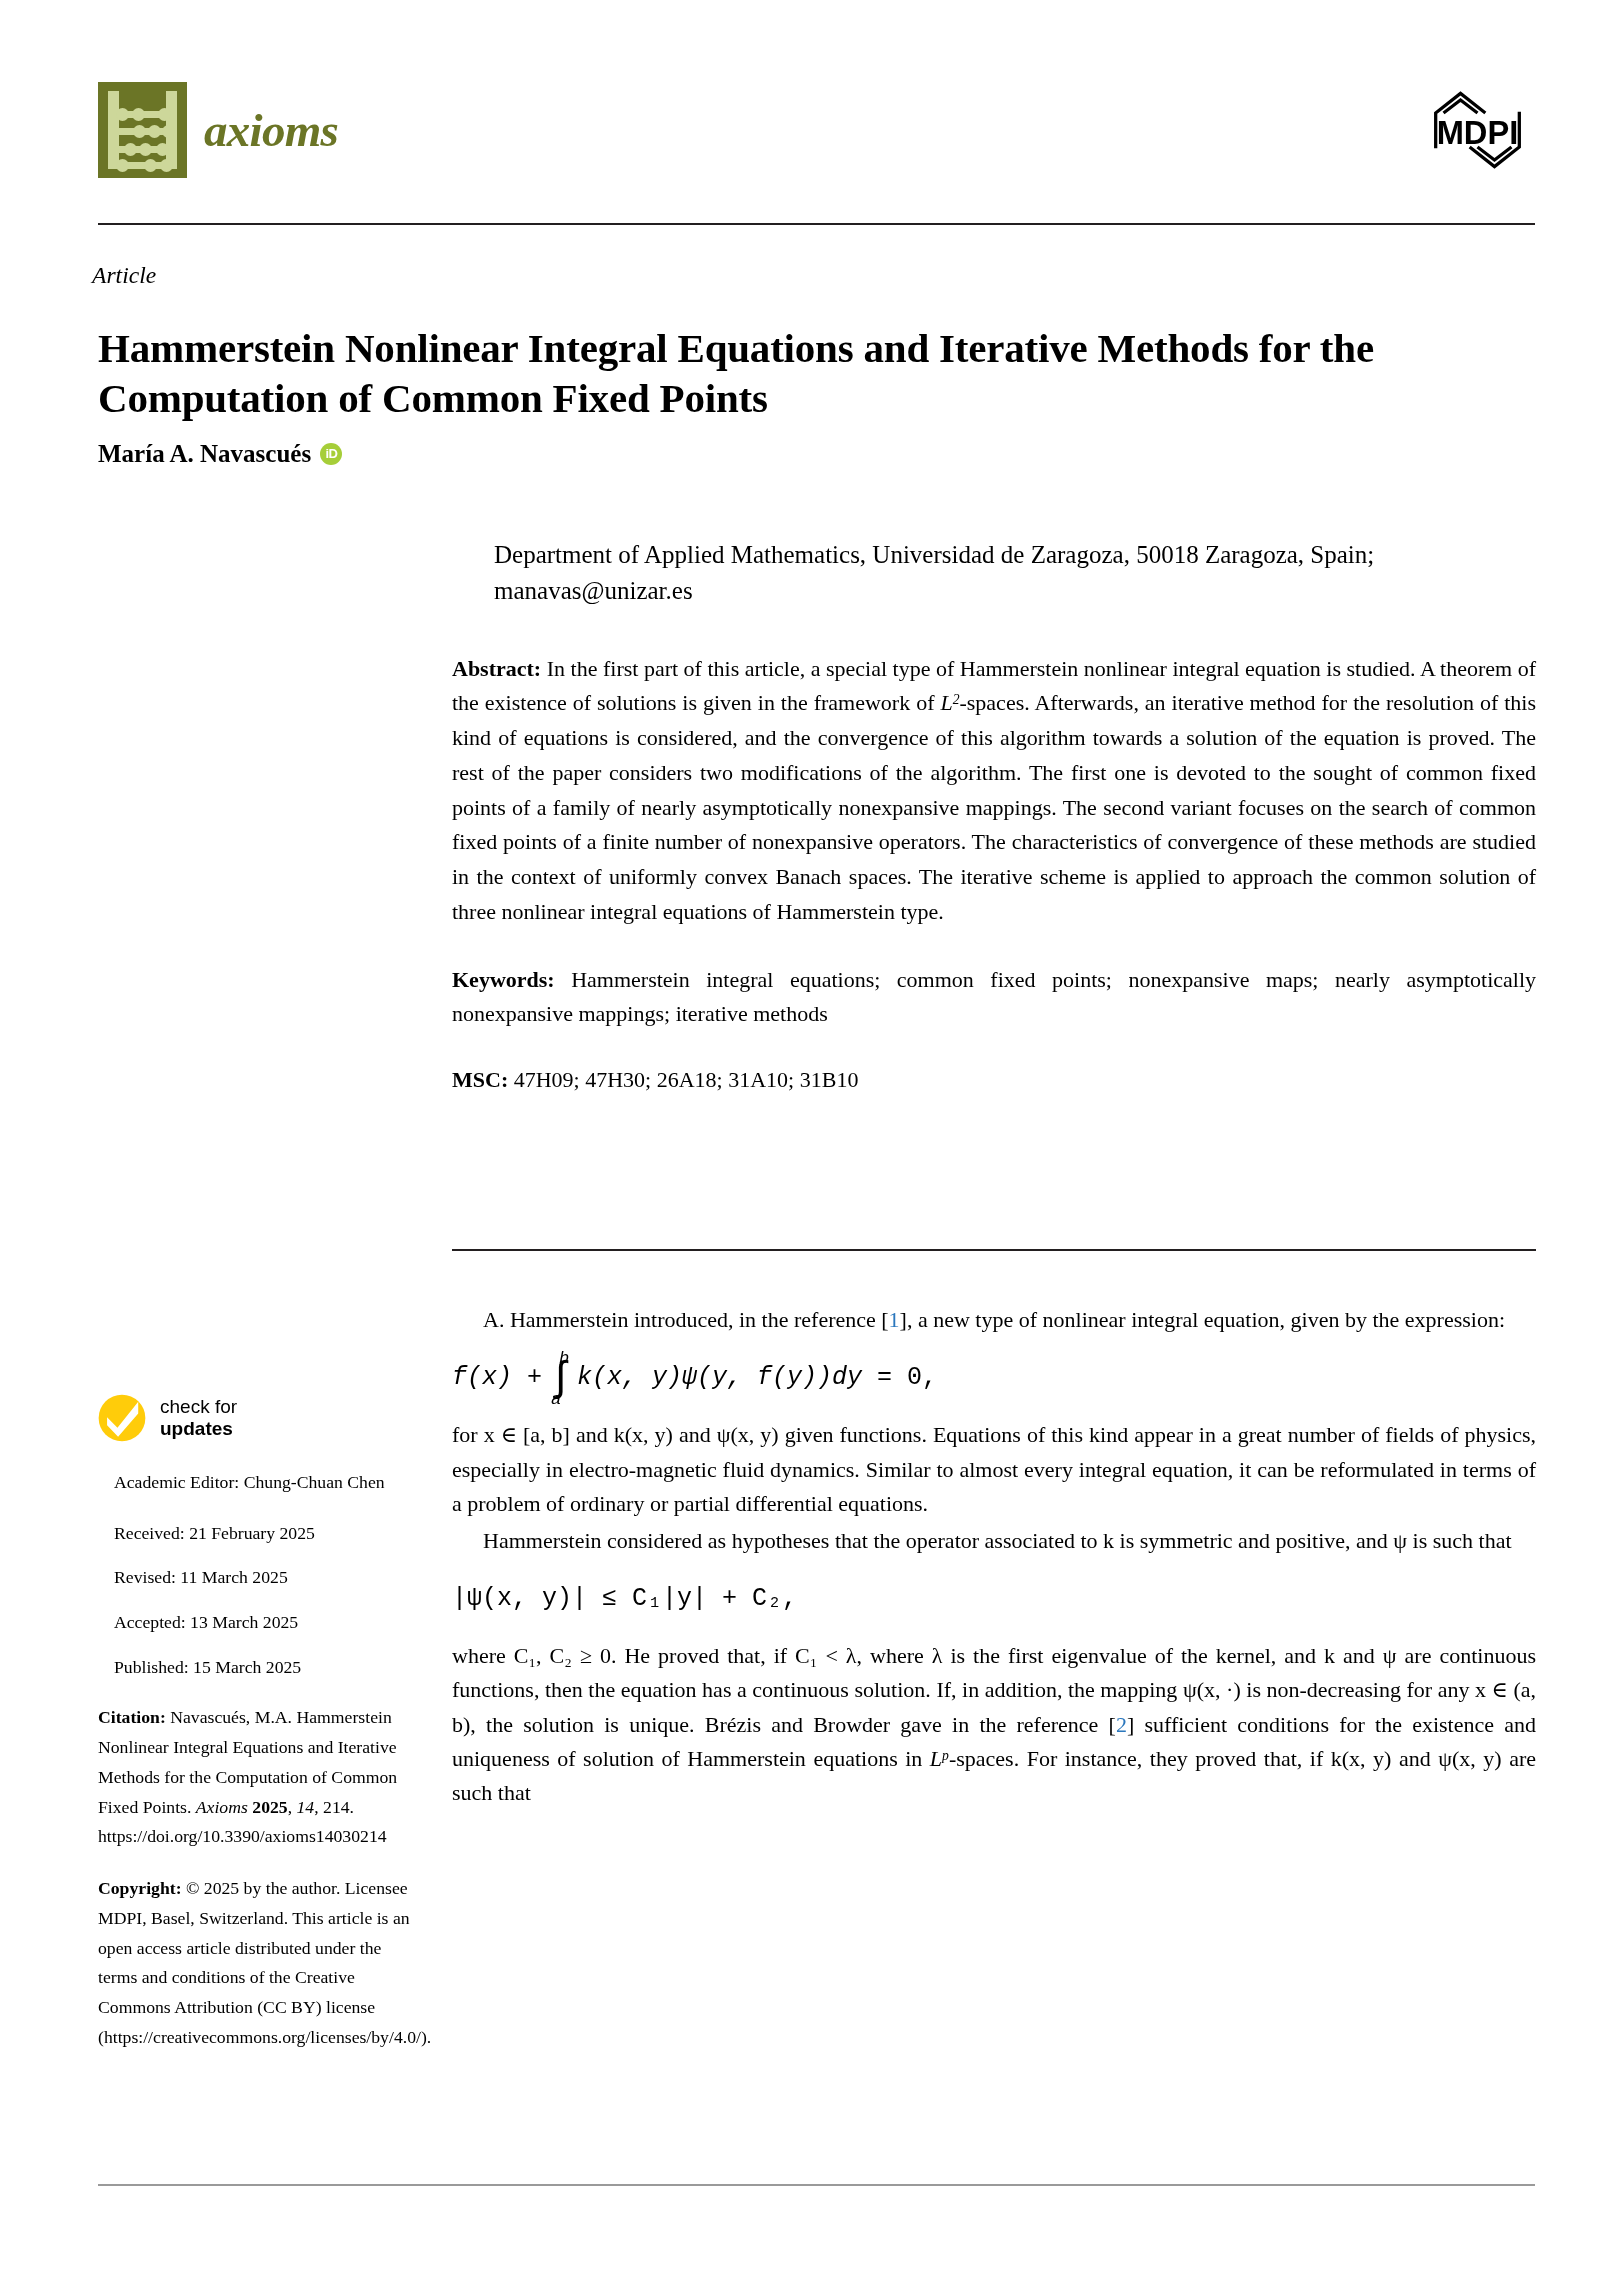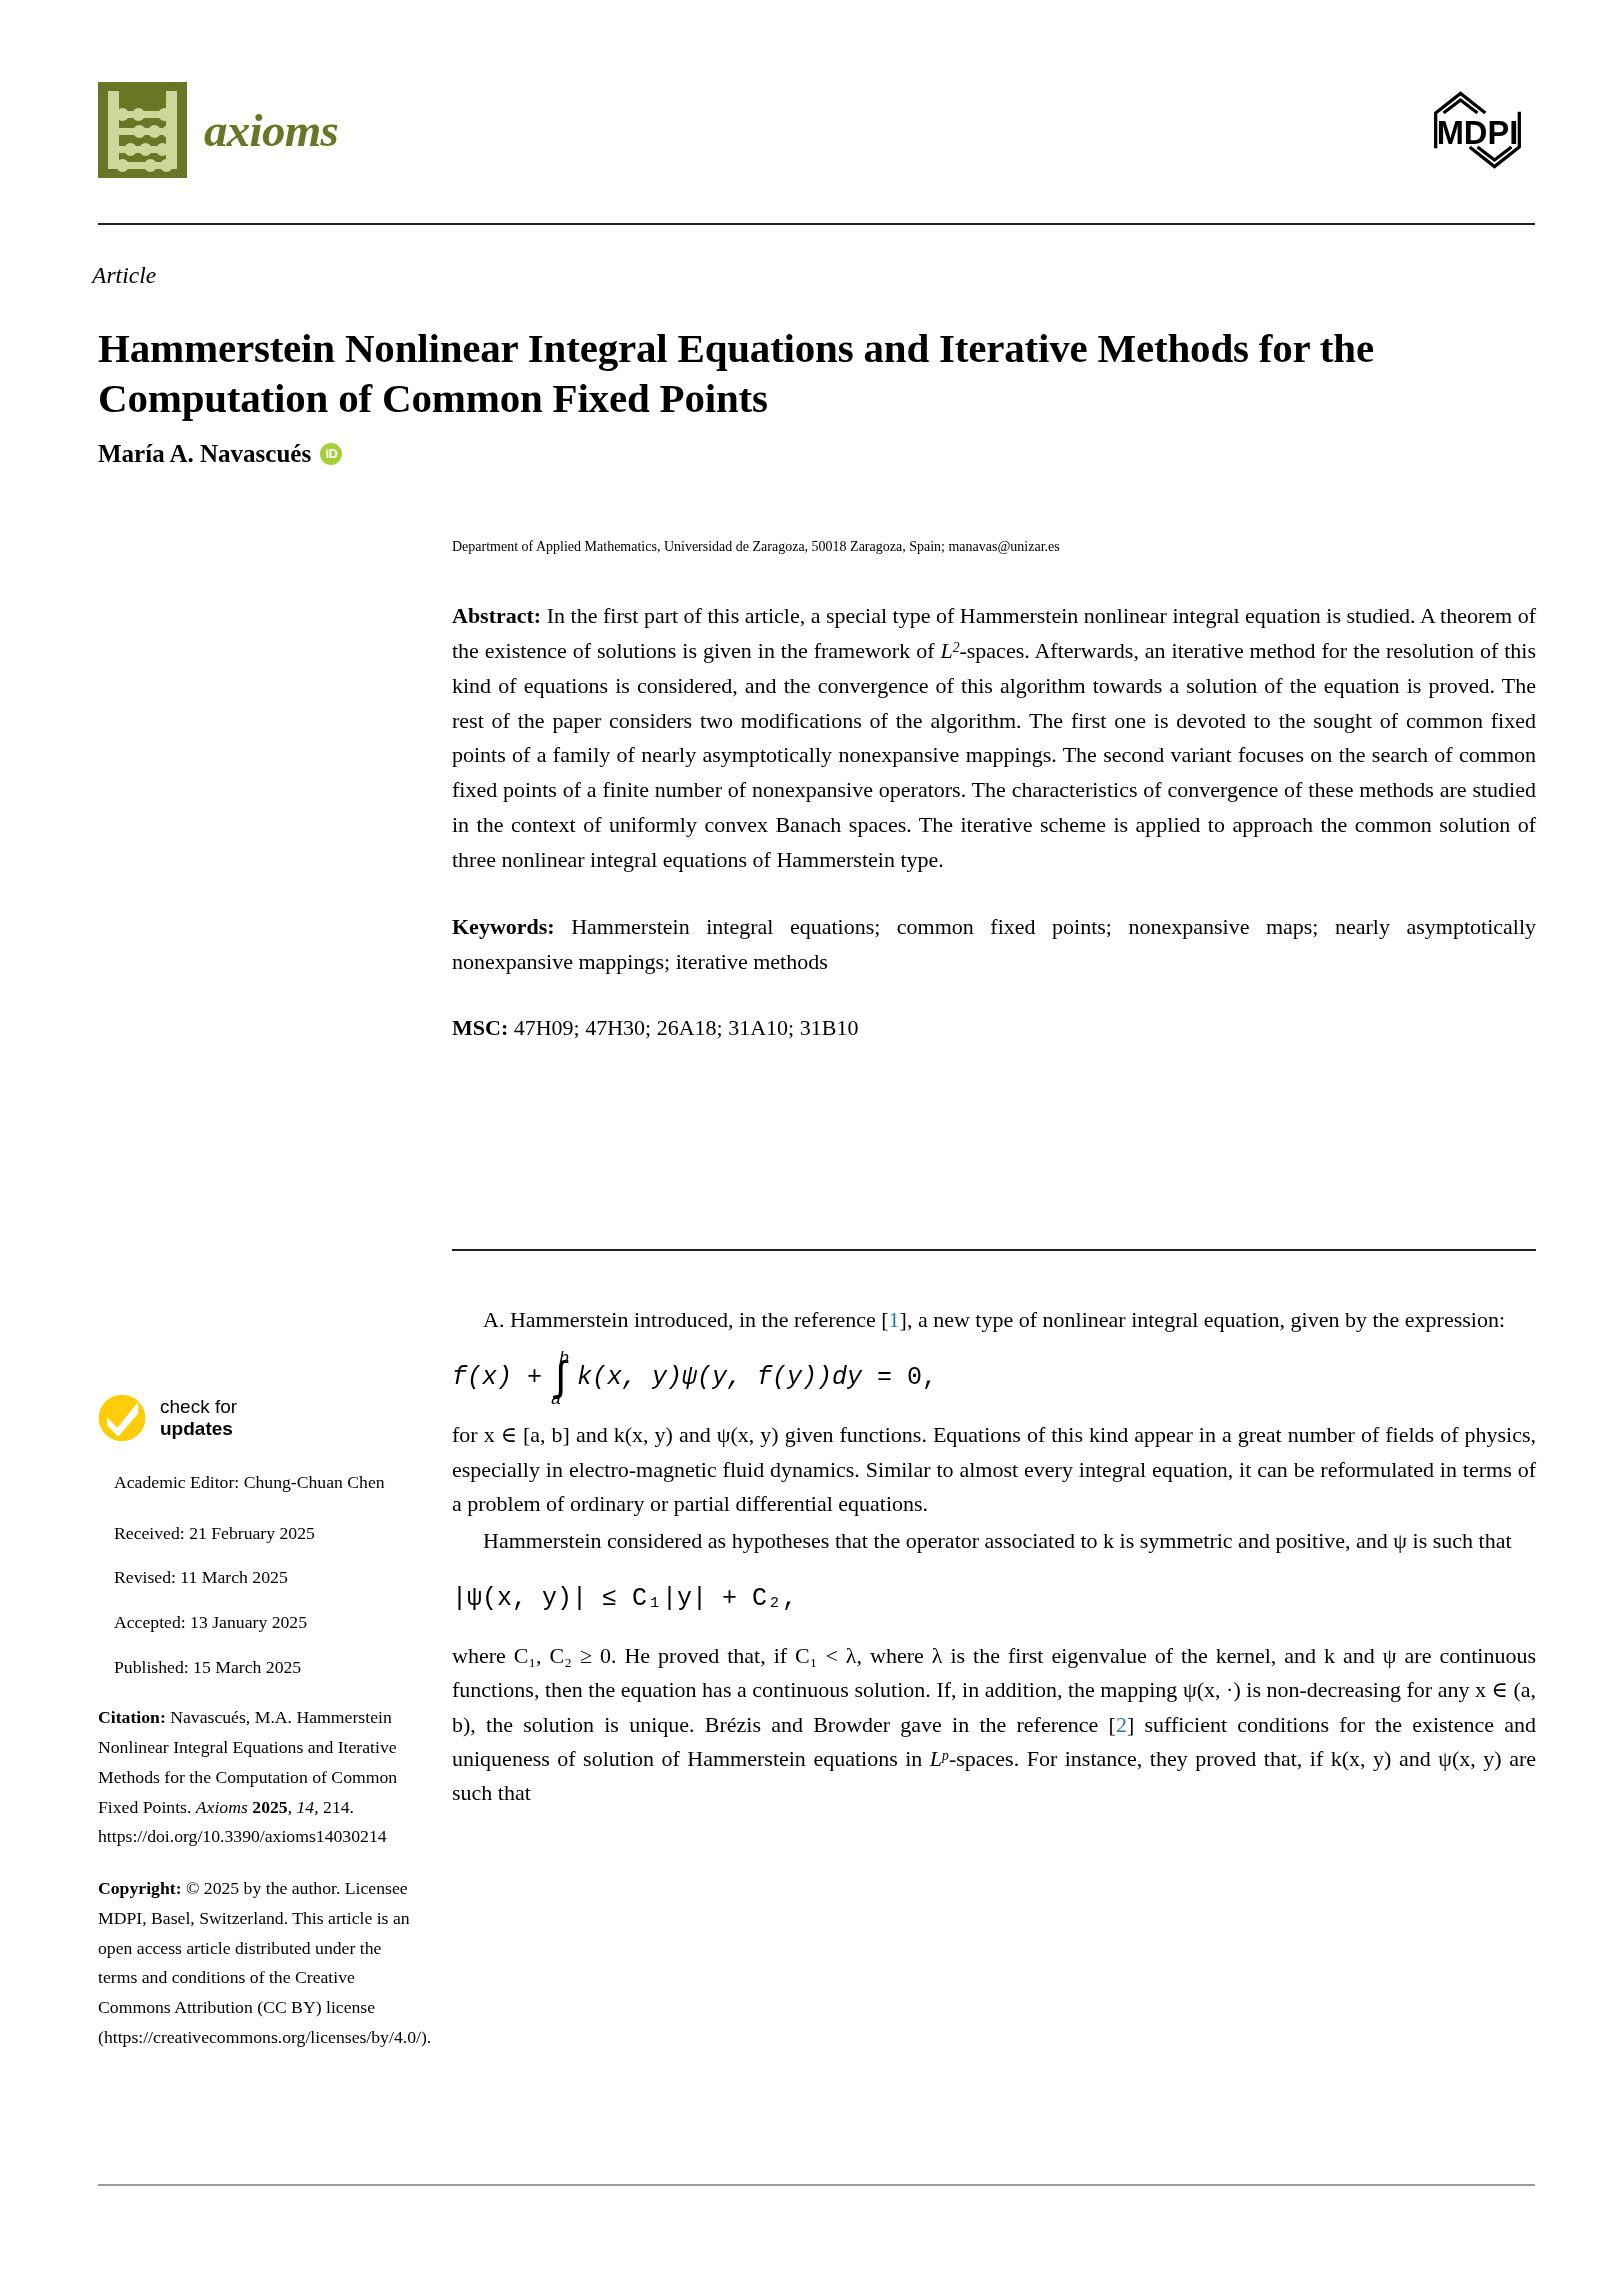--- a/index.html
+++ b/index.html
@@ -117,23 +117,24 @@
     letter-spacing: -0.7px;
   }
 
   
   .rightcol {
     position: absolute;
     left: 452px; top: 537px;
     width: 1084px;
   }
   .affil {
-    font-size: 14px;
+    font-size: 25px;
     line-height: 1.45;
     margin-bottom: 42px;
+    margin-left: 42px;
   }
   .abstract-block {
     font-size: 22px;
     line-height: 1.58;
     text-align: justify;
     margin-bottom: 33px;
   }
   .abstract-block b, .kw b, .msc b { font-weight: bold; }
   .kw {
     font-size: 22px;
@@ -367,21 +368,21 @@
       </div>
     </div>
 
     <div class="sb-group">
       <p class="sb-line">Academic Editor: Chung-Chuan Chen</p>
     </div>
 
     <div class="sb-group">
       <p class="sb-line">Received: 21 February 2025</p>
       <p class="sb-line">Revised: 11 March 2025</p>
-      <p class="sb-line">Accepted: 13 January 2025</p>
+      <p class="sb-line">Accepted: 13 March 2025</p>
       <p class="sb-line">Published: 15 March 2025</p>
     </div>
 
     <p class="sb-para">
       <b>Citation:</b>
       <span>Navascués, M.A.</span>
       <span>Hammerstein Nonlinear Integral Equations and Iterative Methods for the Computation of Common Fixed Points.</span>
       <i>Axioms</i>
       <b>2025</b>,
       <i>14</i>,

